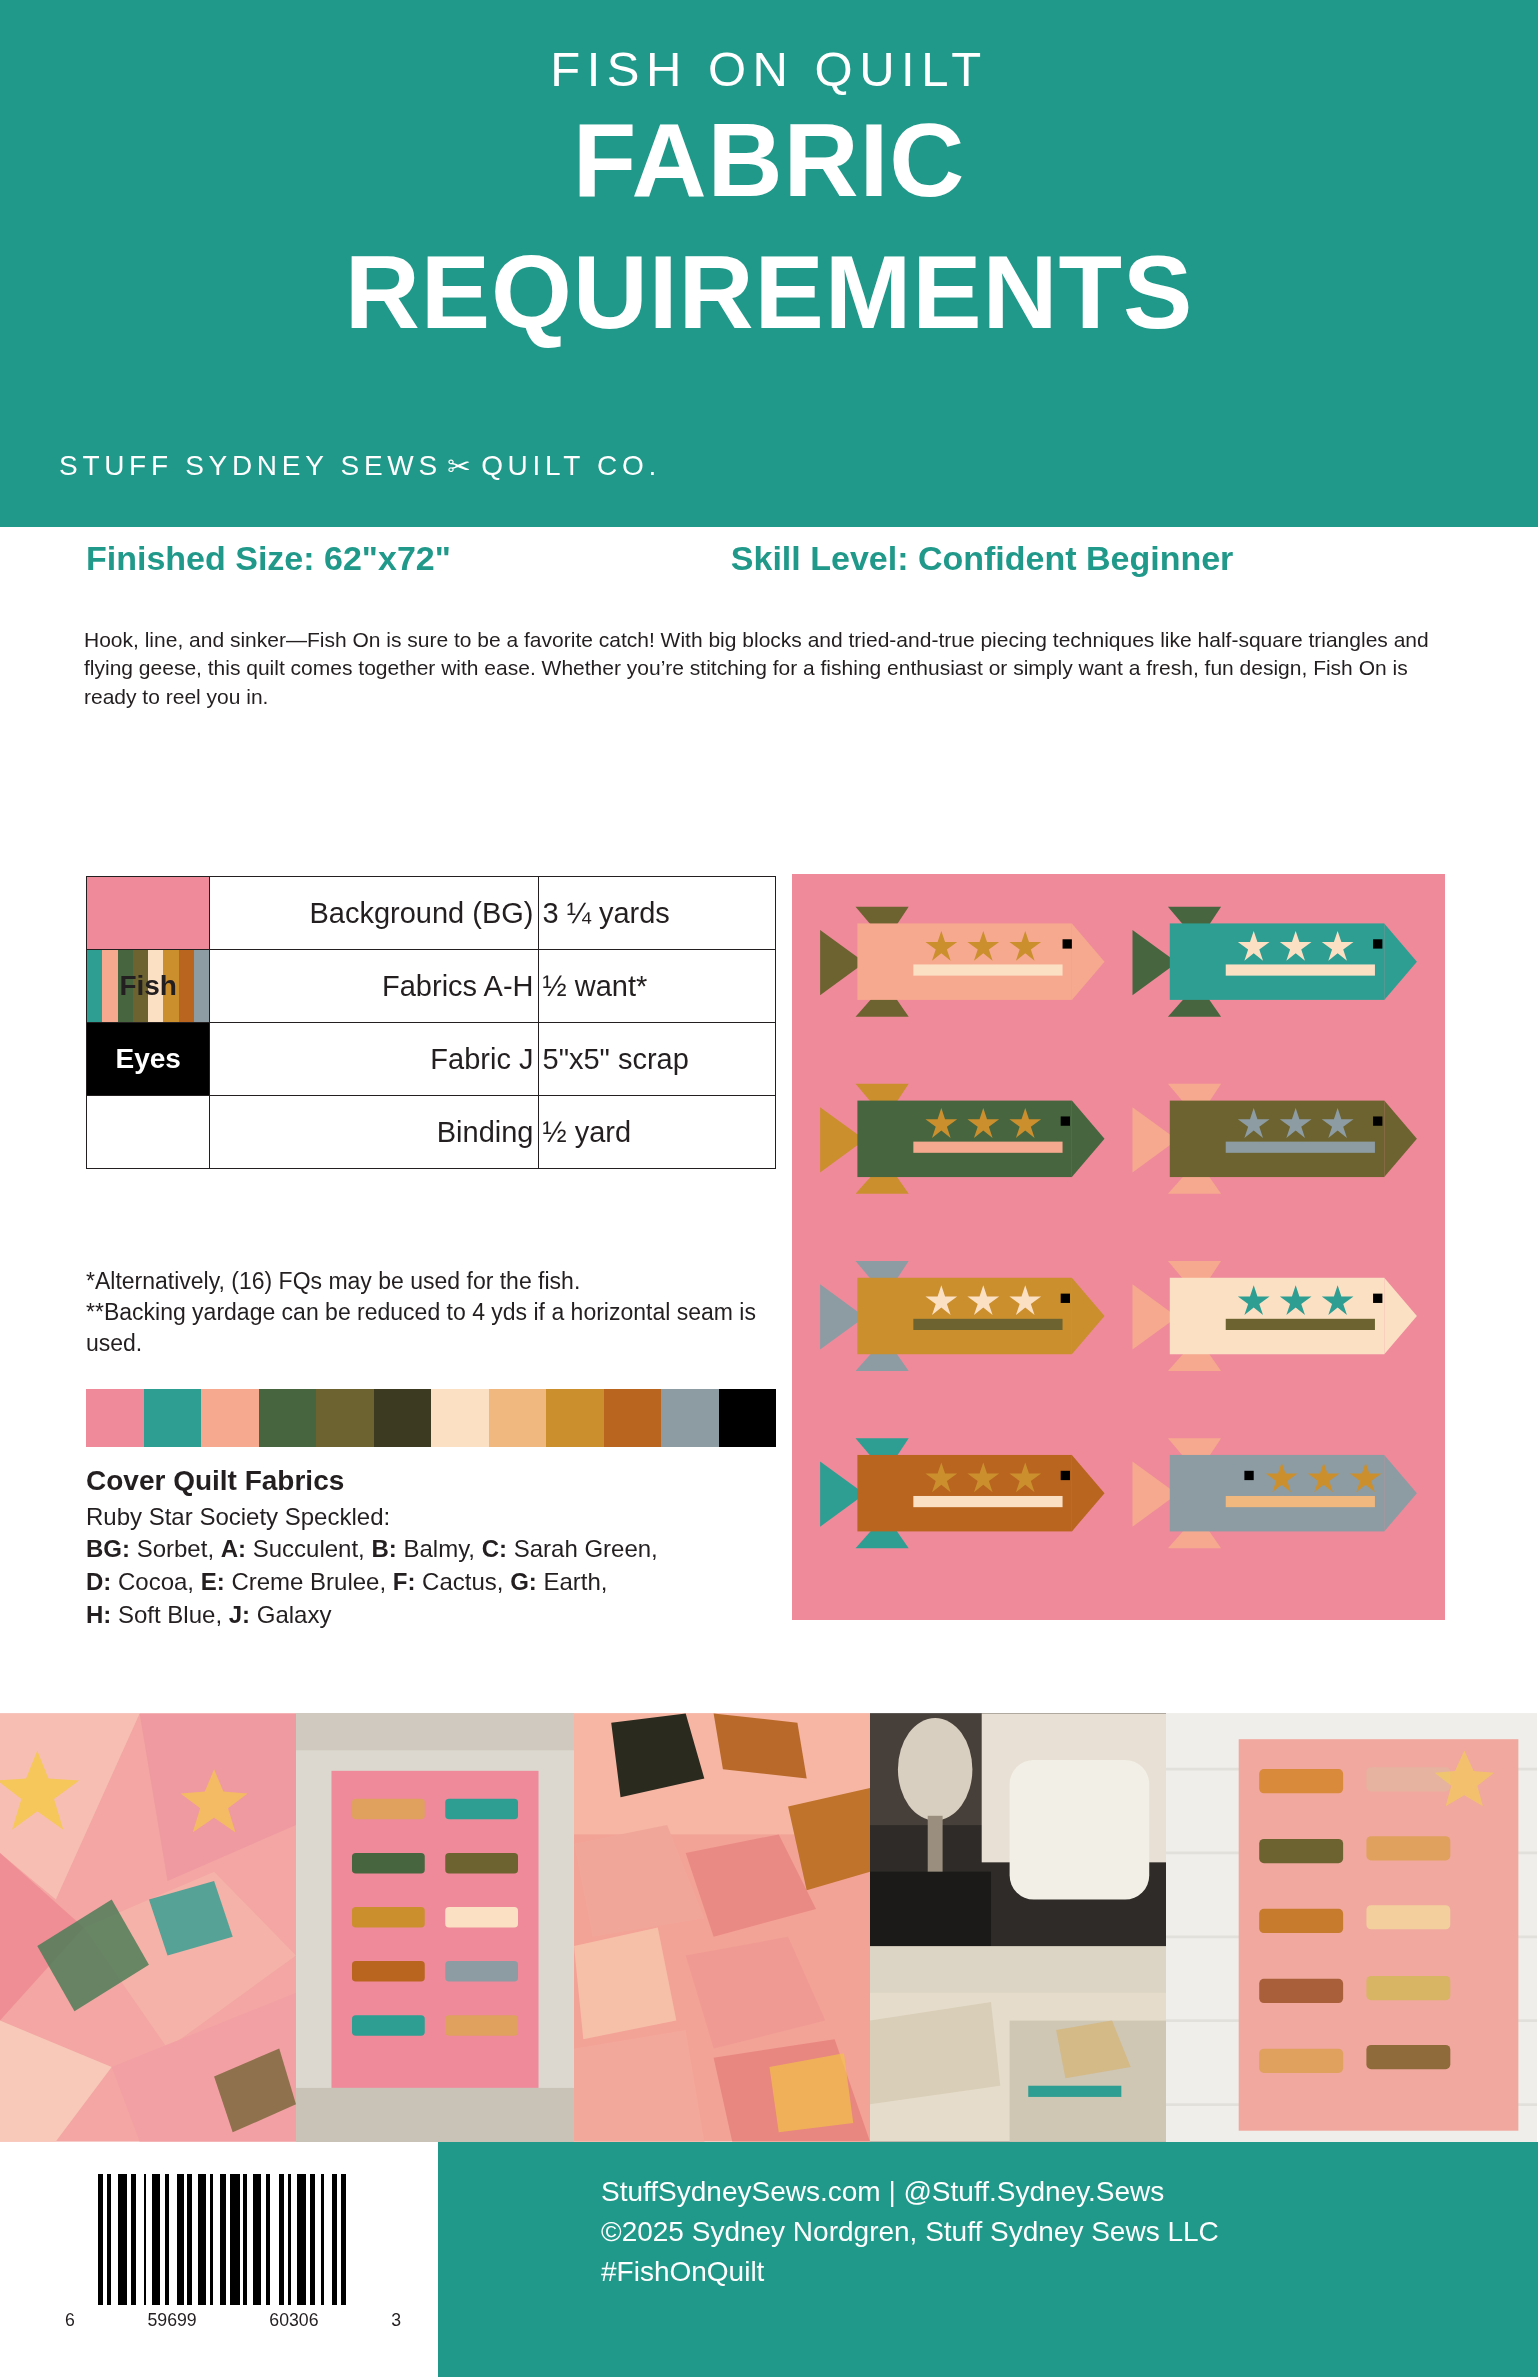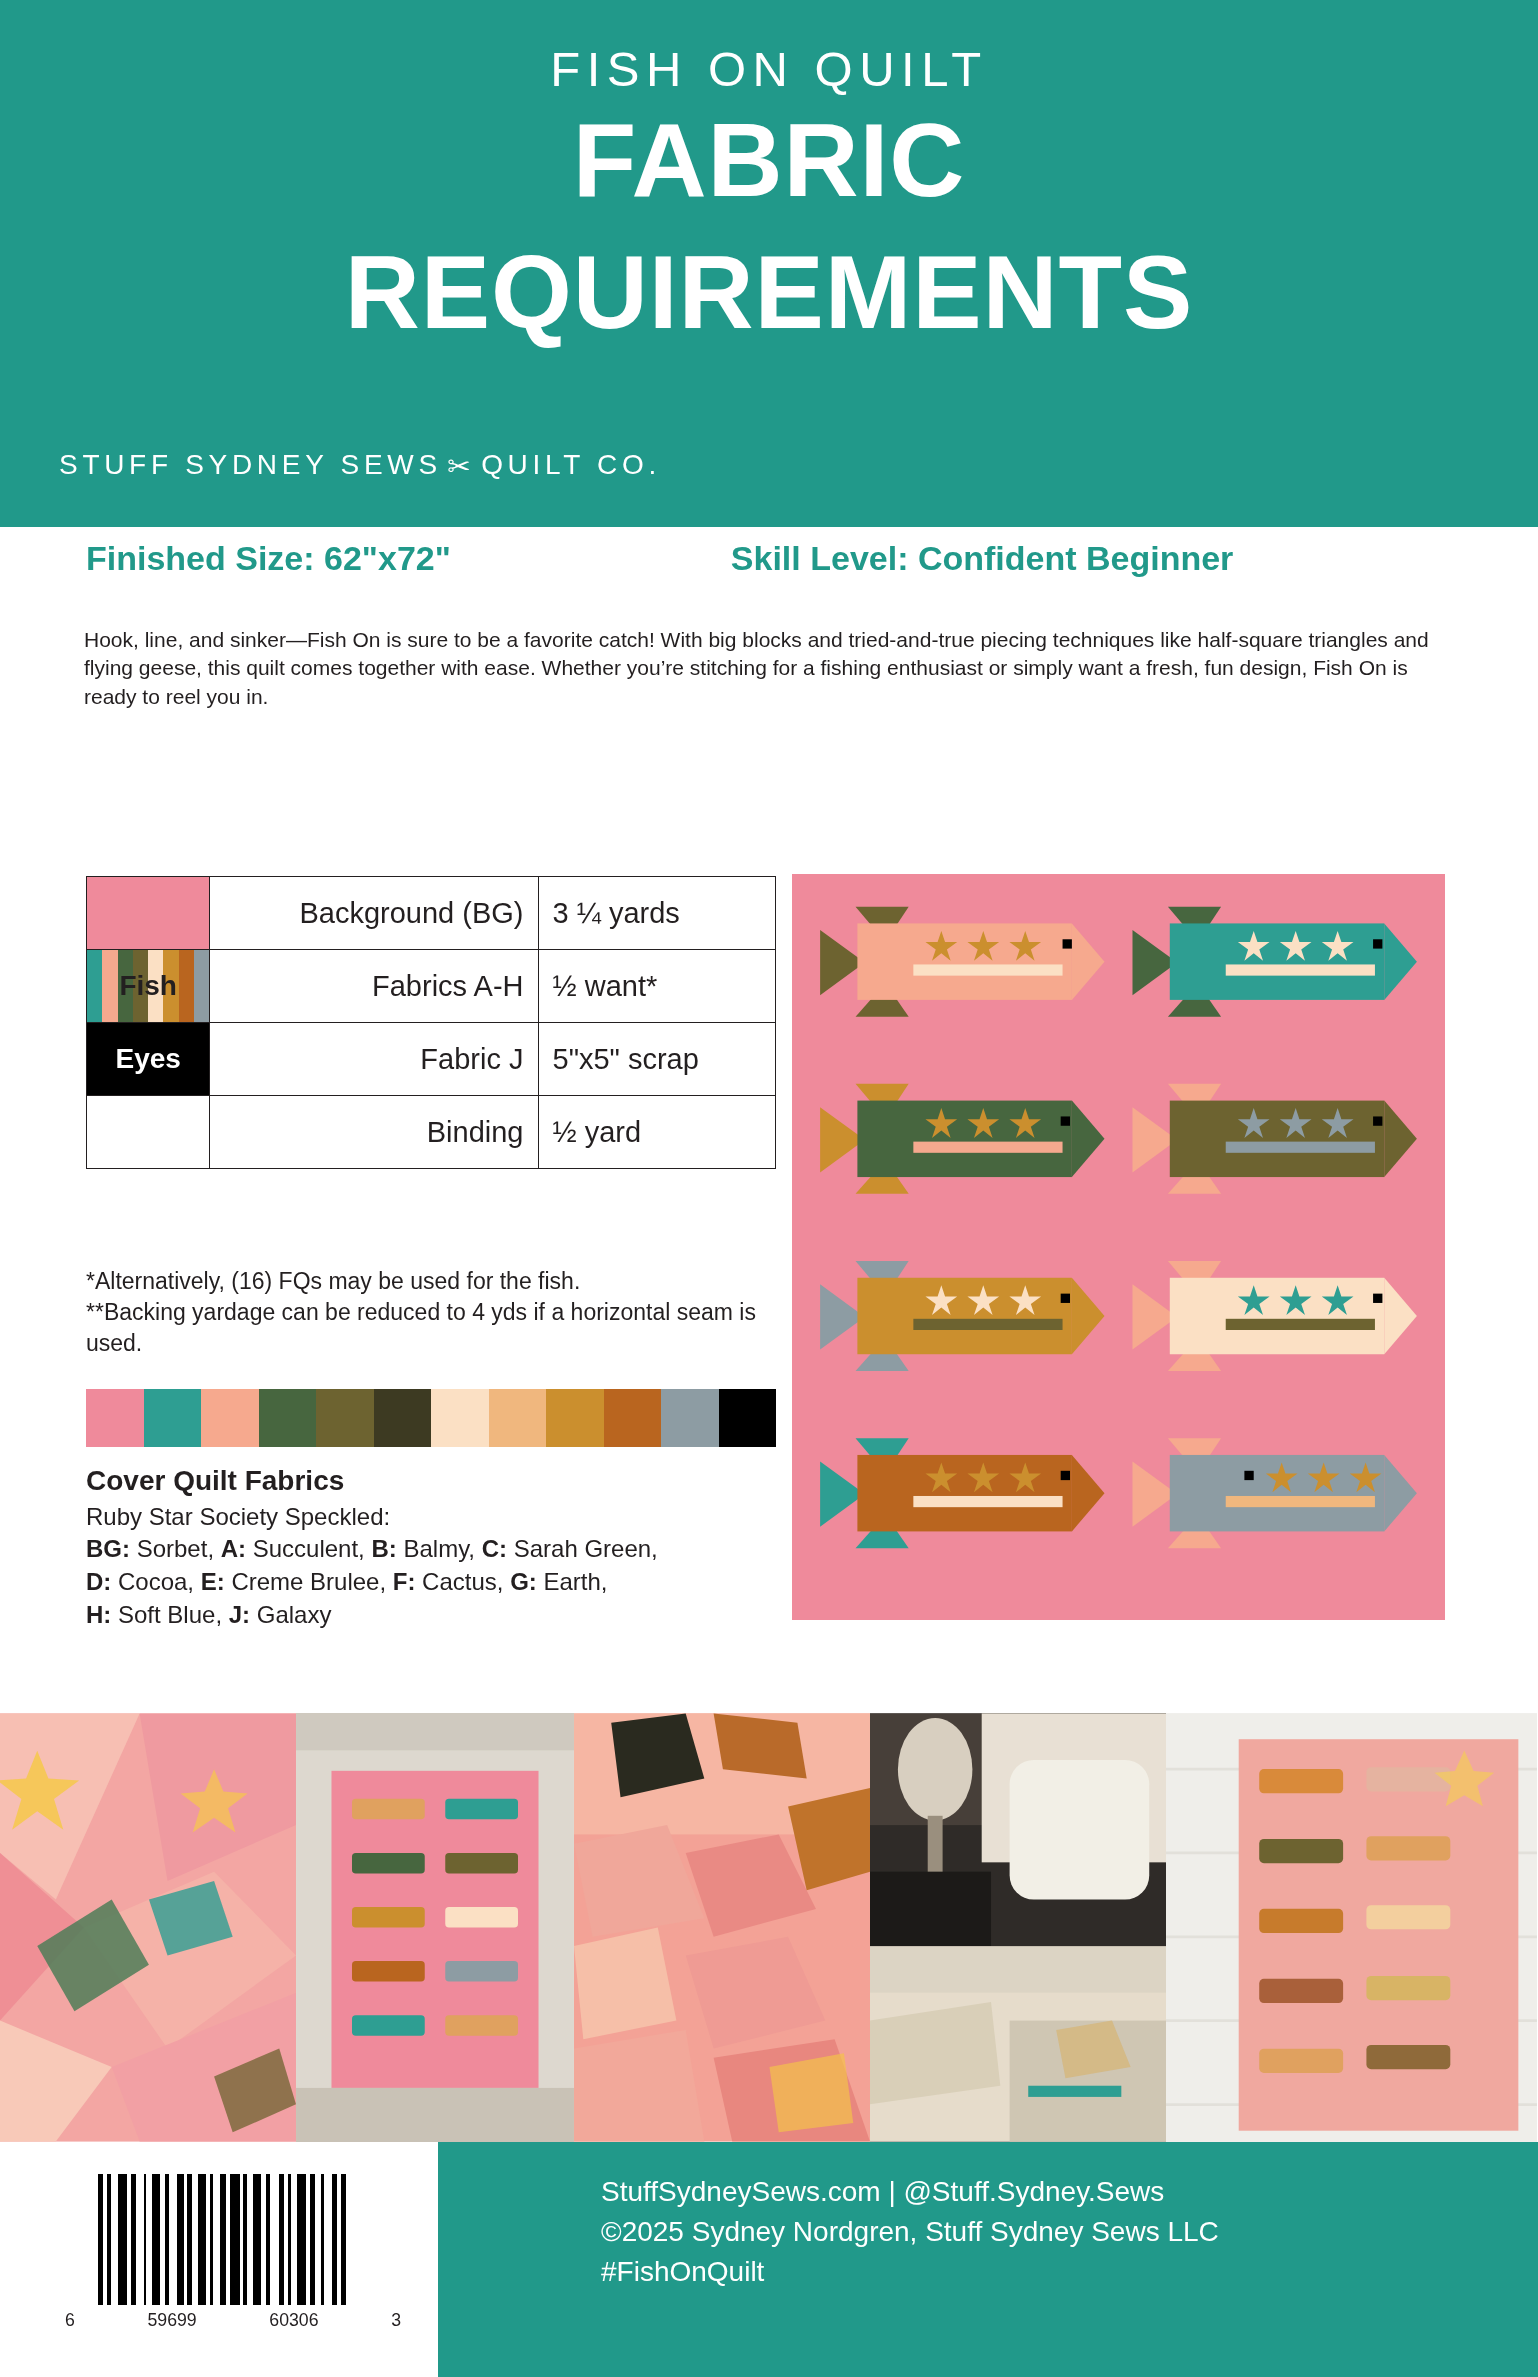--- a/index.html
+++ b/index.html
@@ -25,21 +25,21 @@
     margin-top:45px; line-height:1;
   }
   .hdr-main {
     font-size:104px; font-weight:bold; letter-spacing:0.9px; line-height:1.02;
     margin-top:13px;
   }
   .hdr-main .l2 { display:block; font-size:104px;margin-top:26px; }
   .hdr-brand {
     position:absolute; left:59px; bottom:45px;
     font-size:28px; letter-spacing:4.7px; font-weight:500;
-    display:flex; gap:5.6px;margin-top:24px;
+    display:flex; align-items:center; gap:5.6px;margin-top:24px;
   }
   .scissor { font-size:28px; display:inline-block; transform:translateY(0.9px); }
 
   
   .meta {
     position:absolute; left:0; top:539px; width:1538px;
     display:flex; color:#21998a; font-weight:bold; font-size:34px;
   }
   .meta .left { margin-left:86px; }
   .meta .right { margin-left:280px; }
@@ -53,21 +53,21 @@
   
   .table {
     position:absolute; left:86px; top:876px; width:690px;
     border-collapse:collapse;
   }
   .table td {
     border:1.9px solid #231f20;
     height:73px;
     font-size:29px;
     color:#231f20;
-    padding:0 14px;
+    padding:0 4px;
     vertical-align:middle;
   }
   .sw { width:121px; padding:0 !important; }
   .lbl { width:322px; text-align:right; }
   .amt { width:233px; text-align:left; }
   .sw-inner { width:100%; height:100%; display:flex; }
   .sw-inner > div { flex:1 1 auto; height:100%; }
   .sw-fish { position:relative; }
   .sw-fish .stripes { position:absolute; inset:0; display:flex; }
   .sw-fish .stripes > div { flex:1; }

